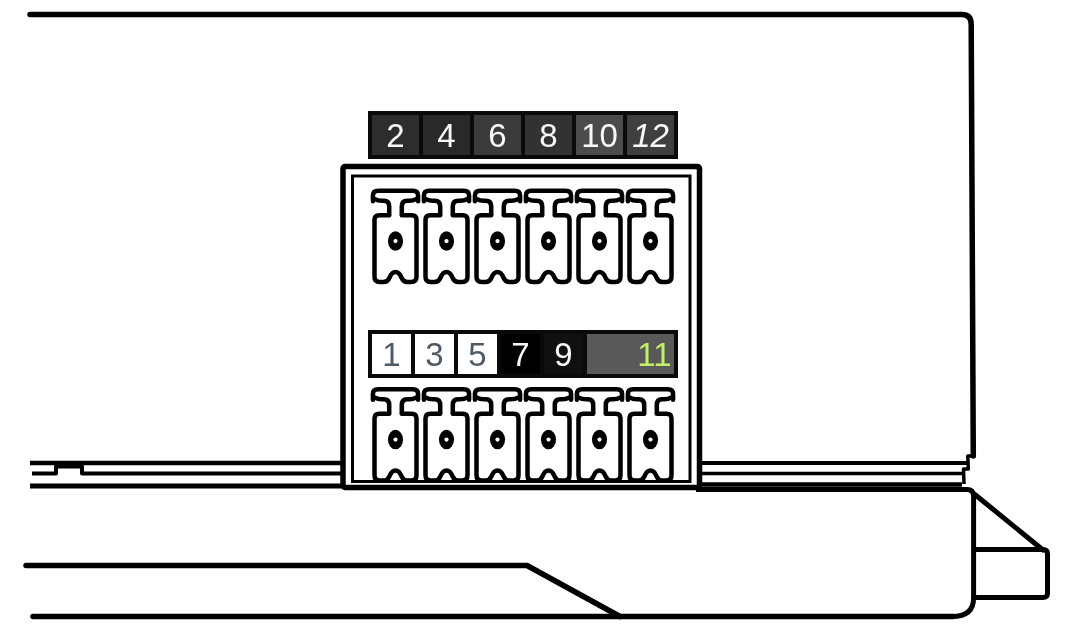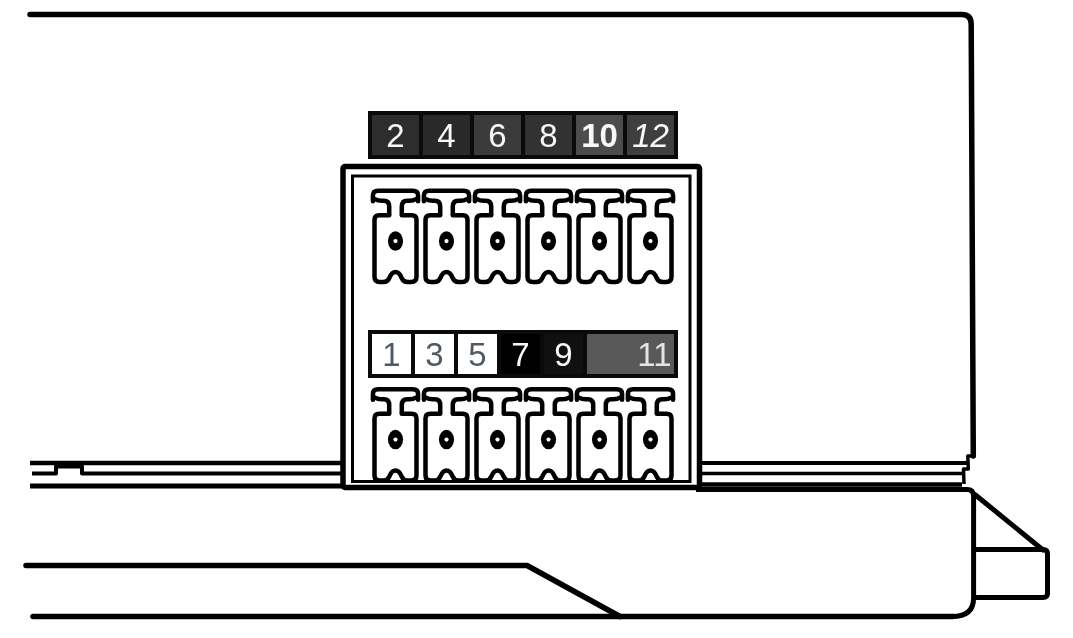--- a/index.html
+++ b/index.html
@@ -91,26 +91,26 @@
     <use href="#fuse" transform="translate(521.2,385.5) scale(1.05)"></use>
     <use href="#fuse" transform="translate(572.2,385.5) scale(1.05)"></use>
     <use href="#fuse" transform="translate(623.2,385.5) scale(1.05)"></use>
   </svg>
 
   <div class="strip strip-top" id="strip-top" style="background: rgb(10, 10, 10);">
       <div class="cell" style="background: rgb(45, 45, 45); color: rgb(248, 248, 248);">2</div>
       <div class="cell" style="background: rgb(41, 41, 41); color: rgb(248, 248, 248);">4</div>
       <div class="cell" style="background: rgb(59, 59, 59); color: rgb(248, 248, 248);">6</div>
       <div class="cell" style="background: rgb(50, 50, 50); color: rgb(248, 248, 248);">8</div>
-      <div class="cell" style="background: rgb(76, 76, 76); color: rgb(248, 248, 248); font-weight: bold;">10</div>
+      <div class="cell" style="background: rgb(76, 76, 76); color: rgb(248, 248, 248);">10</div>
       <div class="cell" style="background: rgb(63, 63, 63); color: rgb(248, 248, 248); font-style: italic;">12</div>
     </div>
 
   <div class="strip strip-mid" id="strip-mid" style="background: rgb(10, 10, 10);">
       <div class="cell" style="background: rgb(255, 255, 255); color: rgb(79, 90, 100);">1</div>
       <div class="cell" style="background: rgb(255, 255, 255); color: rgb(79, 90, 100);">3</div>
       <div class="cell" style="background: rgb(255, 255, 255); color: rgb(79, 90, 100);">5</div>
       <div class="cell" style="background: rgb(0, 0, 0); color: rgb(248, 248, 248);">7</div>
       <div class="cell" style="background: rgb(16, 16, 16); color: rgb(248, 248, 248);">9</div>
-      <div class="cell" style="background: rgb(89, 89, 89); color: #e5e5e5; padding-left: 48px;">11</div>
+      <div class="cell" style="background: rgb(89, 89, 89); color: #bef264; padding-left: 48px;">11</div>
     </div>
 
 </div>
 
 </body></html>

